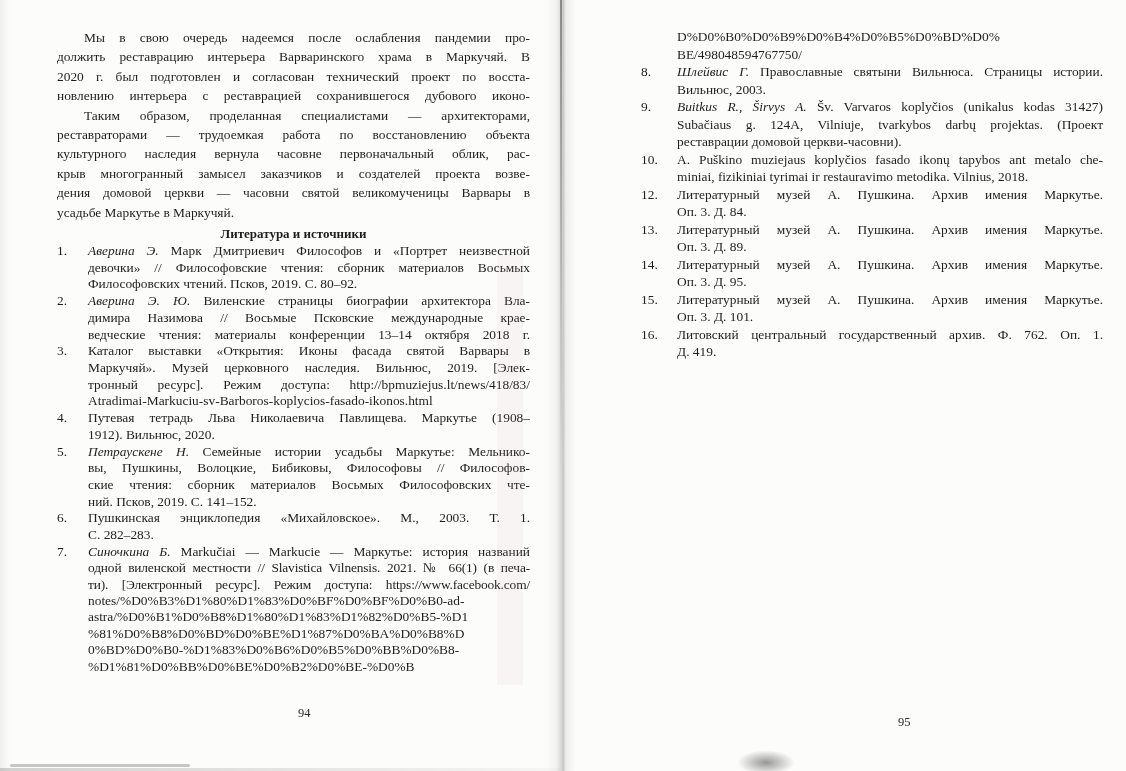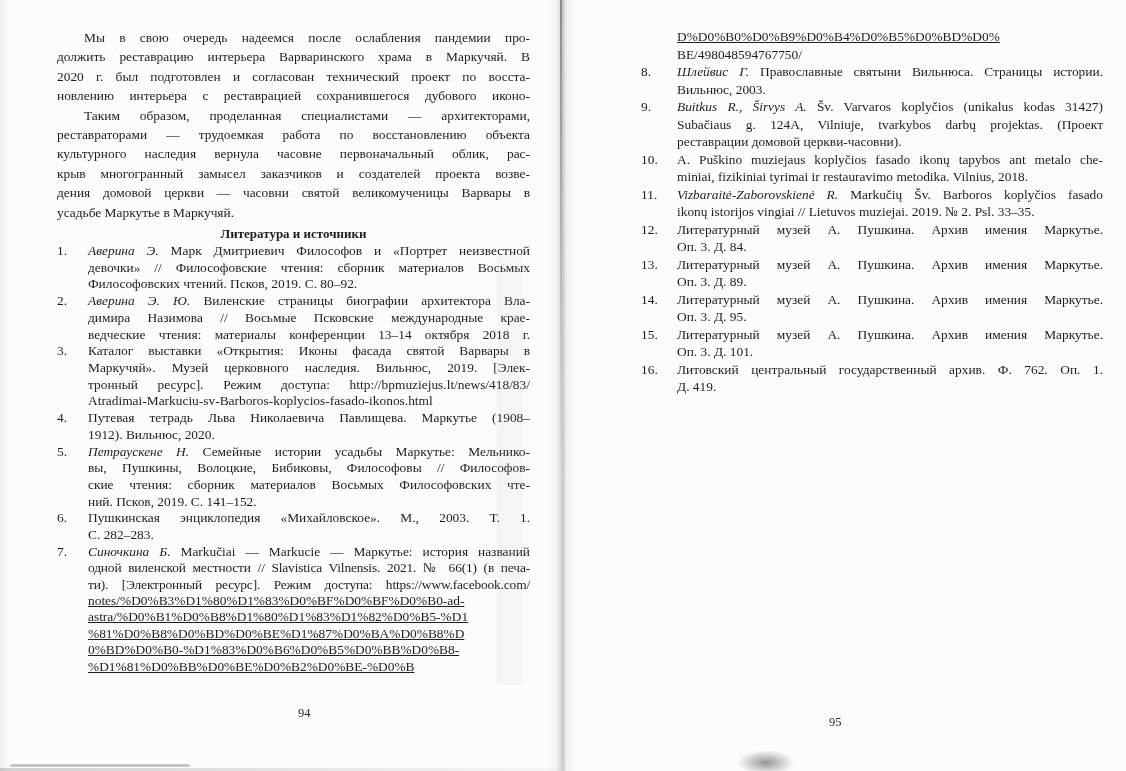--- a/index.html
+++ b/index.html
@@ -5,33 +5,33 @@
   html,body{margin:0;padding:0;background:#e8e8e6;}
   .scan{position:relative;width:1126px;height:771px;background:#fcfcfb;overflow:hidden;
         font-family:"Liberation Serif","DejaVu Serif",serif;color:#1e1e1e;padding-left:48px;}
   .col{position:absolute;top:28px;}
   #left-col{left:57px;width:473px;}
   #right-col{left:641px;width:462px;}
   .line{font-size:13.4px;line-height:19.4px;text-align:justify;}
   .jl{text-align-last:justify;}
   .fl{text-indent:27px;}
   .tight{word-spacing:-2.6px;letter-spacing:-0.15px;}
-  .fit{white-space:nowrap;text-decoration:underline;}
+  .fit{white-space:nowrap;}
   .heading{font-size:13px;font-weight:bold;text-align:center;margin:4px 0 1px;line-height:16px;}
   .bib-item{display:flex;}
   .bib-num{flex:0 0 31px;font-size:13.4px;}
   #right-col .bib-num{flex:0 0 36px;}
   .bib-text{flex:1;min-width:0;}
   #left-items .line,#left-items .bib-num{line-height:16.7px;}
   #left-items .bib-item:nth-child(7) .line{line-height:16.4px;}
   #right-col .line,#right-col .bib-num{line-height:17.5px;}
   .cont-block{margin-left:36px;}
   .pageno{position:absolute;font-size:12.5px;color:#2a2a2a;}
   #pageno-left{top:706px;left:298px;}
-  #pageno-right{top:715px;left:829px;}
+  #pageno-right{top:715px;left:898px;}
   
   .artifact{position:absolute;pointer-events:none;}
   .gutter{left:546px;top:0;width:30px;height:771px;
     background:linear-gradient(to right,rgba(0,0,0,0) 0%,rgba(0,0,0,0.04) 35%,rgba(0,0,0,0.15) 52%,rgba(0,0,0,0.22) 57%,rgba(0,0,0,0.06) 66%,rgba(0,0,0,0) 100%);}
   .gutter-line{left:560px;top:0;width:2px;height:480px;
     background:linear-gradient(to bottom,rgba(40,40,40,0.45),rgba(40,40,40,0.12) 70%,rgba(40,40,40,0));}
   .edge-right{right:0;top:0;width:8px;height:771px;
     background:linear-gradient(to right,rgba(0,0,0,0) 0%,rgba(30,30,30,0.35) 55%,rgba(15,15,15,0.75) 100%);}
   .edge-left{left:0;top:0;width:10px;height:771px;
     background:linear-gradient(to right,rgba(0,0,0,0.05),rgba(0,0,0,0));}
@@ -152,27 +152,20 @@
           </div>
         </div>
         <div class="bib-item">
           <span class="bib-num">10.</span>
           <div class="bib-text">
             <div class="line jl">A. Puškino muziejaus koplyčios fasado ikonų tapybos ant metalo che-</div>
             <div class="line">miniai, fizikiniai tyrimai ir restauravimo metodika. Vilnius, 2018.</div>
           </div>
         </div>
         <div class="bib-item">
-          <span class="bib-num">11.</span>
-          <div class="bib-text">
-            <div class="line jl"><i>Vizbaraitė-Zaborovskienė R.</i> Markučių Šv. Barboros koplyčios fasado</div>
-            <div class="line">ikonų istorijos vingiai // Lietuvos muziejai. 2019. № 2. Psl. 33–35.</div>
-          </div>
-        </div>
-        <div class="bib-item">
           <span class="bib-num">12.</span>
           <div class="bib-text">
             <div class="line jl">Литературный музей А. Пушкина. Архив имения Маркутье.</div>
             <div class="line">Оп. 3. Д. 84.</div>
           </div>
         </div>
         <div class="bib-item">
           <span class="bib-num">13.</span>
           <div class="bib-text">
             <div class="line jl">Литературный музей А. Пушкина. Архив имения Маркутье.</div>

